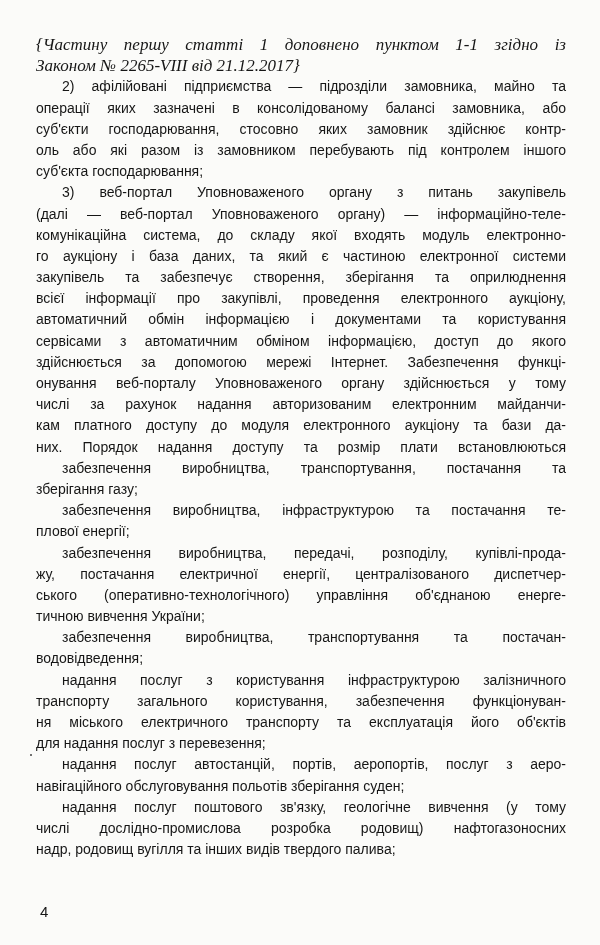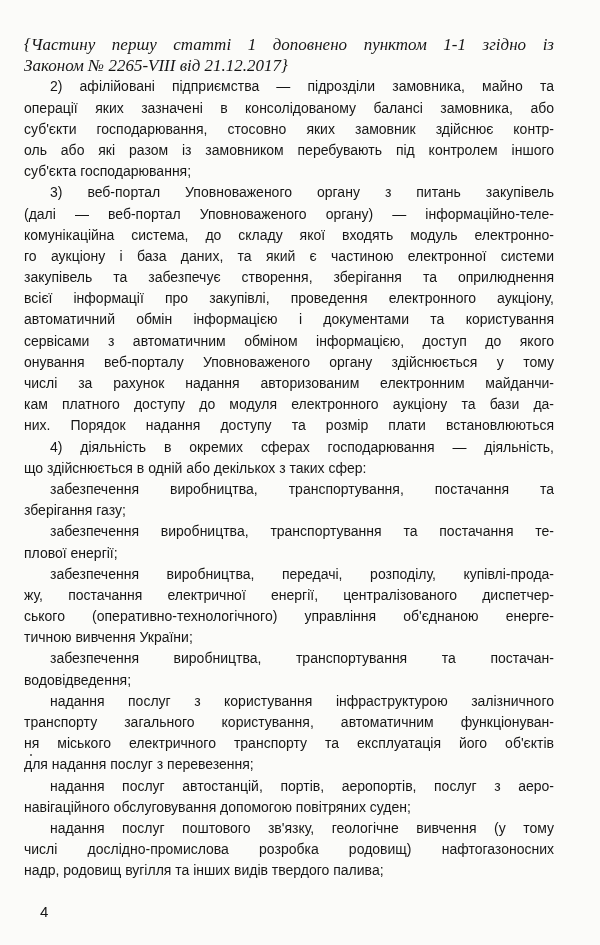--- a/index.html
+++ b/index.html
@@ -3,21 +3,21 @@
 <meta charset="utf-8">
 <style>
   html, body { margin: 0; padding: 0; }
   body {
     width: 600px; height: 945px; overflow: hidden;
     background: #fbfbf9;
     position: relative;
     color: #161616;
   }
   .page {
-    position: absolute; left: 24px; top: 34px; width: 530px;
+    position: absolute; left: 36px; top: 34px; width: 530px;
   }
   .line {
     height: 21.2px; line-height: 21.2px;
     font-family: "Liberation Sans", sans-serif;
     font-size: 14px;
     white-space: nowrap;
     text-align: justify;
     text-align-last: justify;
     overflow: visible;
   }
@@ -57,63 +57,60 @@
 
   <div>
     <div class="line indent">3) веб-портал Уповноваженого органу з питань закупівель</div>
     <div class="line">(далі — веб-портал Уповноваженого органу) — інформаційно-теле-</div>
     <div class="line">комунікаційна система, до складу якої входять модуль електронно-</div>
     <div class="line">го аукціону і база даних, та який є частиною електронної системи</div>
     <div class="line">закупівель та забезпечує створення, зберігання та оприлюднення</div>
     <div class="line">всієї інформації про закупівлі, проведення електронного аукціону,</div>
     <div class="line">автоматичний обмін інформацією і документами та користування</div>
     <div class="line">сервісами з автоматичним обміном інформацією, доступ до якого</div>
+    <div class="line">здійснюється за допомогою мережі Інтернет. Забезпечення функці-</div>
     <div class="line">онування веб-порталу Уповноваженого органу здійснюється у тому</div>
     <div class="line">числі за рахунок надання авторизованим електронним майданчи-</div>
     <div class="line">кам платного доступу до модуля електронного аукціону та бази да-</div>
     <div class="line">них. Порядок надання доступу та розмір плати встановлюються</div>
   </div>
 
-  <div>
-    <div class="line indent">4) діяльність в окремих сферах господарювання — діяльність,</div>
-    <div class="line last">що здійснюється в одній або декількох з таких сфер:</div>
-  </div>
 
   <div>
     <div class="line indent">забезпечення виробництва, транспортування, постачання та</div>
     <div class="line last">зберігання газу;</div>
   </div>
 
   <div>
-    <div class="line indent">забезпечення виробництва, транспортування та постачання те-</div>
+    <div class="line indent">забезпечення виробництва, інфраструктурою та постачання те-</div>
     <div class="line last">плової енергії;</div>
   </div>
 
   <div>
     <div class="line indent">забезпечення виробництва, передачі, розподілу, купівлі-прода-</div>
     <div class="line">жу, постачання електричної енергії, централізованого диспетчер-</div>
     <div class="line">ського (оперативно-технологічного) управління об'єднаною енерге-</div>
     <div class="line last">тичною вивчення України;</div>
   </div>
 
   <div>
     <div class="line indent">забезпечення виробництва, транспортування та постачан-</div>
     <div class="line last">водовідведення;</div>
   </div>
 
   <div>
     <div class="line indent">надання послуг з користування інфраструктурою залізничного</div>
-    <div class="line">транспорту загального користування, автоматичним функціонуван-</div>
+    <div class="line">транспорту загального користування, забезпечення функціонуван-</div>
     <div class="line">ня міського електричного транспорту та експлуатація його об'єктів</div>
     <div class="line last">для надання послуг з перевезення;</div>
   </div>
 
   <div>
     <div class="line indent">надання послуг автостанцій, портів, аеропортів, послуг з аеро-</div>
-    <div class="line last">навігаційного обслуговування допомогою повітряних суден;</div>
+    <div class="line last">навігаційного обслуговування польотів зберігання суден;</div>
   </div>
 
   <div>
     <div class="line indent">надання послуг поштового зв'язку, геологічне вивчення (у тому</div>
     <div class="line">числі дослідно-промислова розробка родовищ) нафтогазоносних</div>
     <div class="line last">надр, родовищ вугілля та інших видів твердого палива;</div>
   </div>
 
 </div>
 

